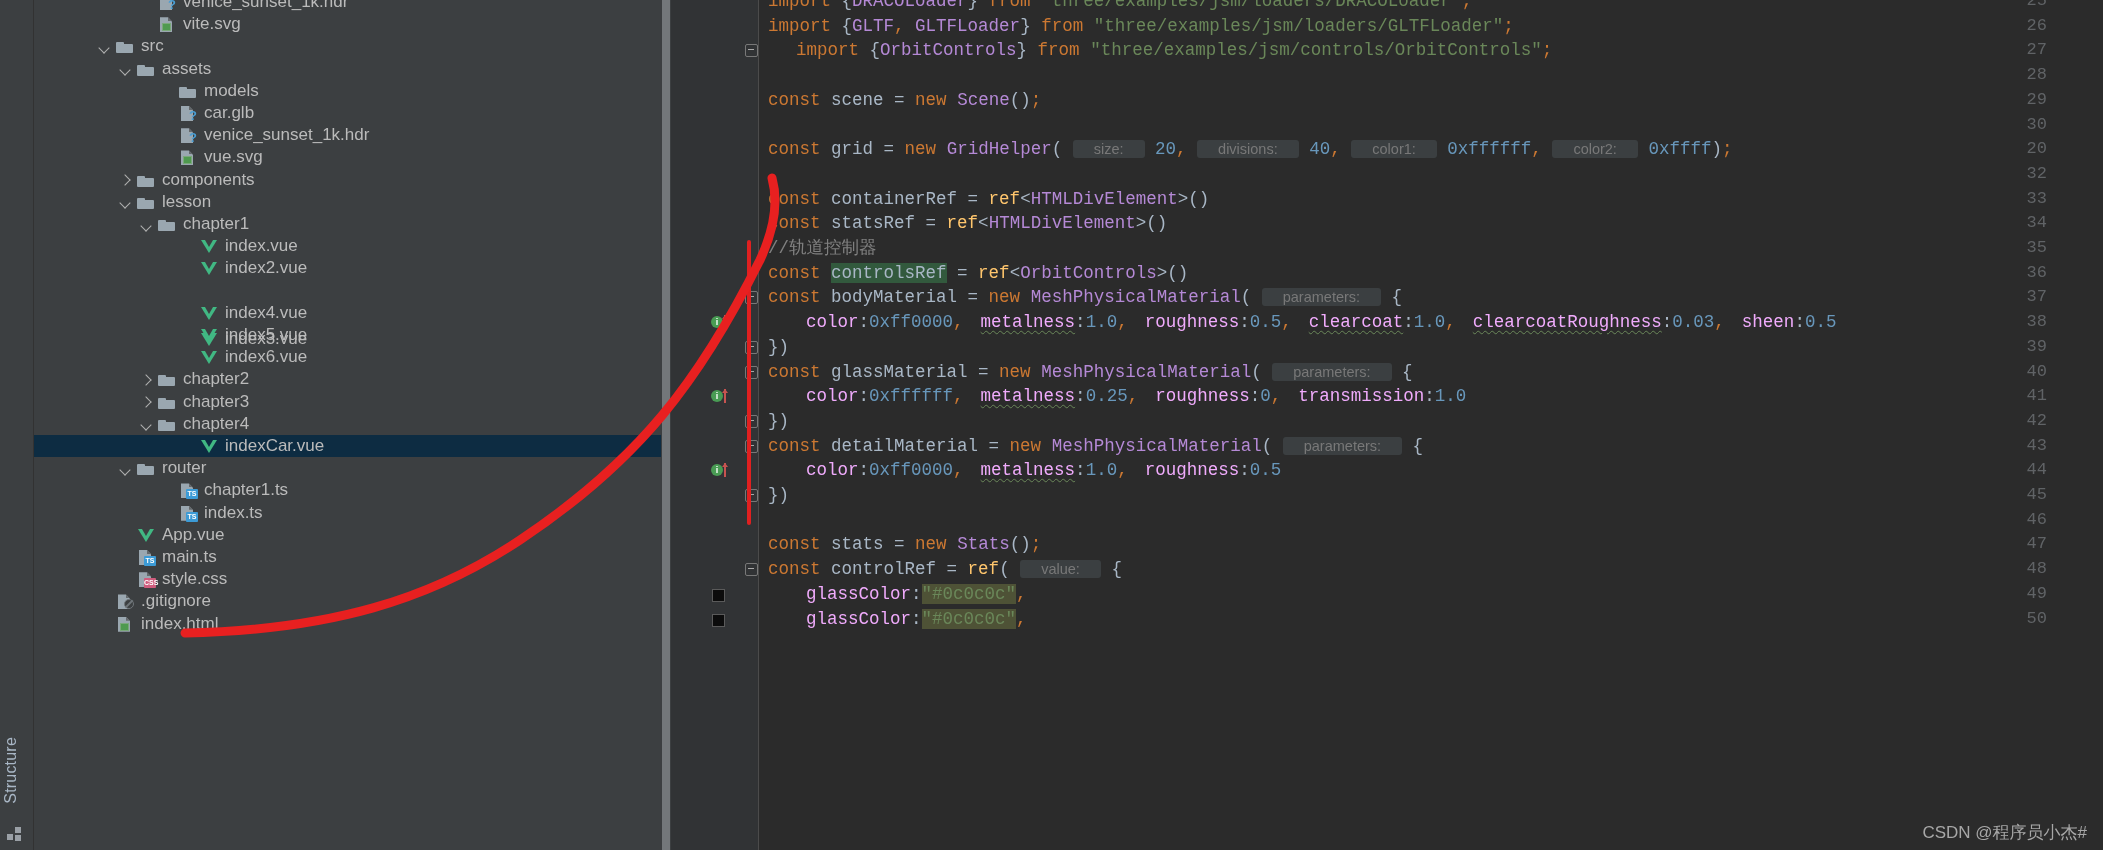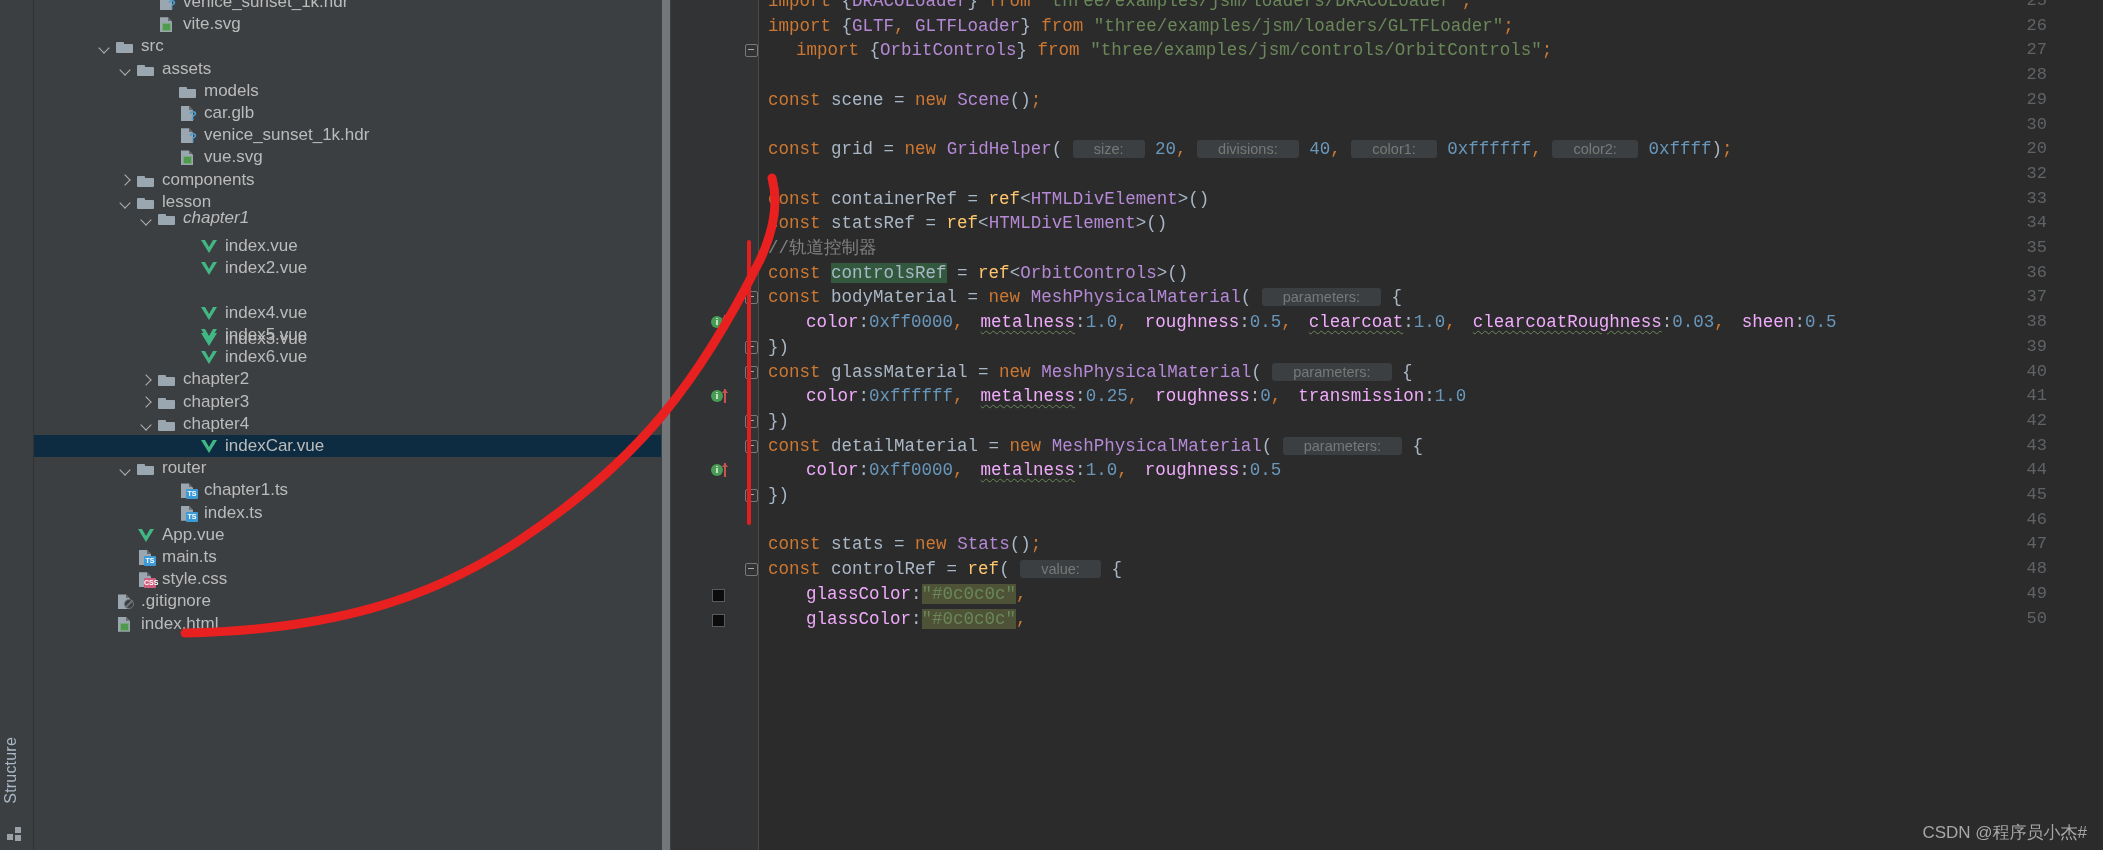--- a/index.html
+++ b/index.html
@@ -288,21 +288,21 @@
           <div class="arrow right"></div>
           <div class="ico folder"></div>
           <span class="lbl">components</span>
         </div>
         <div class="row" style="position: absolute; left: 0px; right: 0px; top: 190.8px;">
           <div style="width: 83px; flex: 0 0 auto;"></div>
           <div class="arrow down"></div>
           <div class="ico folder"></div>
           <span class="lbl">lesson</span>
         </div>
-        <div class="row" style="position: absolute; left: 0px; right: 0px; top: 207px; font-style: italic;">
+        <div class="row" style="position: absolute; left: 0px; right: 0px; top: 213px;">
           <div style="width: 104px; flex: 0 0 auto;"></div>
           <div class="arrow down"></div>
           <div class="ico folder"></div>
           <span class="lbl">chapter1</span>
         </div>
         <div class="row" style="position: absolute; left: 0px; right: 0px; top: 235.2px;">
           <div style="width: 146px; flex: 0 0 auto;"></div>
           <div class="arrow"></div>
           <div class="ico vue"></div>
           <span class="lbl">index.vue</span>

